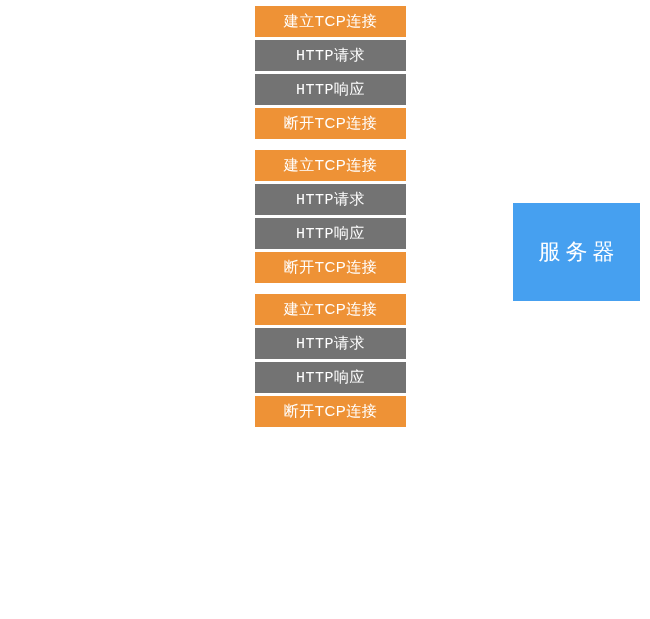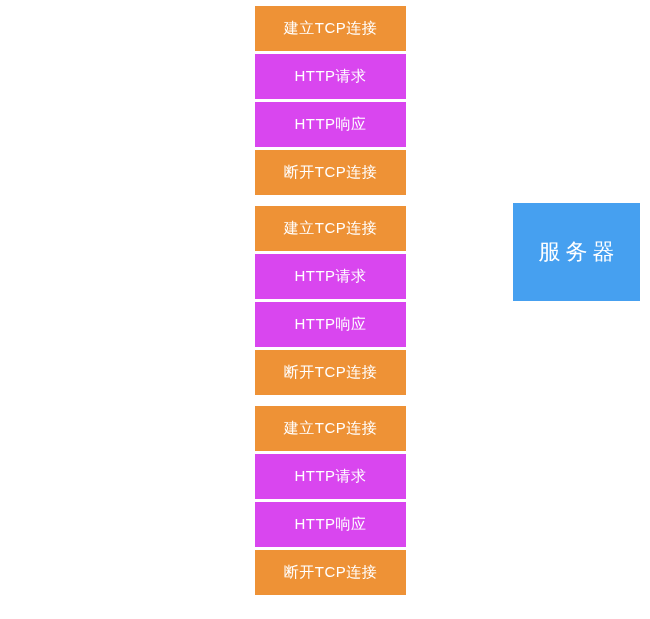--- a/index.html
+++ b/index.html
@@ -60,35 +60,35 @@
 
   .msg-group {
     display: block;
   }
   .msg-group + .msg-group {
     margin-top: 11px;
   }
 
   .msg-box {
     width: 151px;
-    height: 45px;
+    height: 31px;
     display: flex;
     align-items: center;
     justify-content: center;
     color: #ffffff;
     font-size: 15px;
     letter-spacing: 0.5px;
     box-sizing: border-box;
   }
   .msg-box + .msg-box {
     margin-top: 3px;
   }
 
   .msg-box.orange { background: #ee9236; }
-  .msg-box.blue   { background: #d946ef; }
+  .msg-box.blue   { background: #737373; font-family: Liberation Mono, monospace; }
 </style>
 </head>
 <body>
 
 <div id="diagram">
 
 
   <div id="message-stack">
       <div class="msg-group">
         <div class="msg-box orange">

